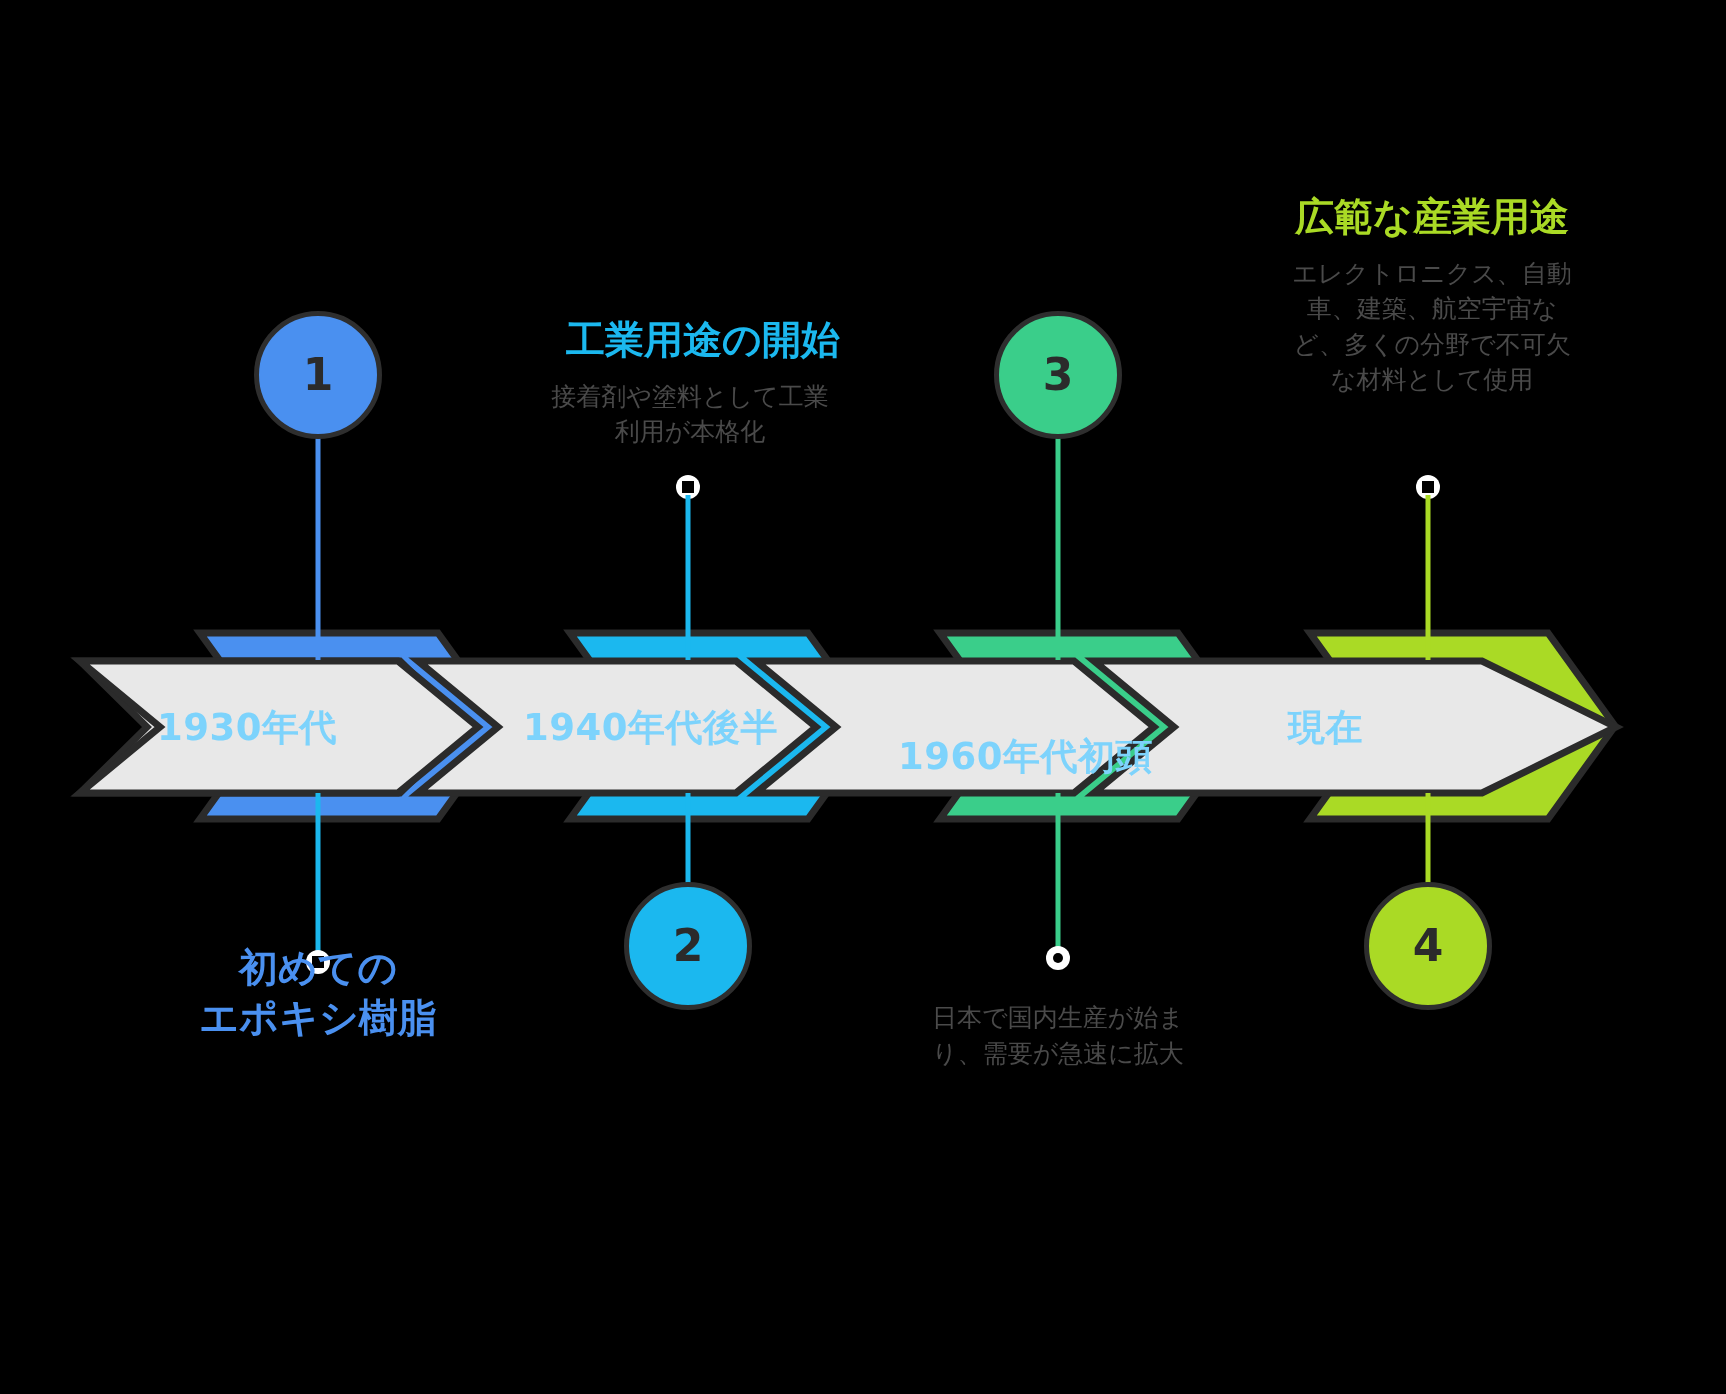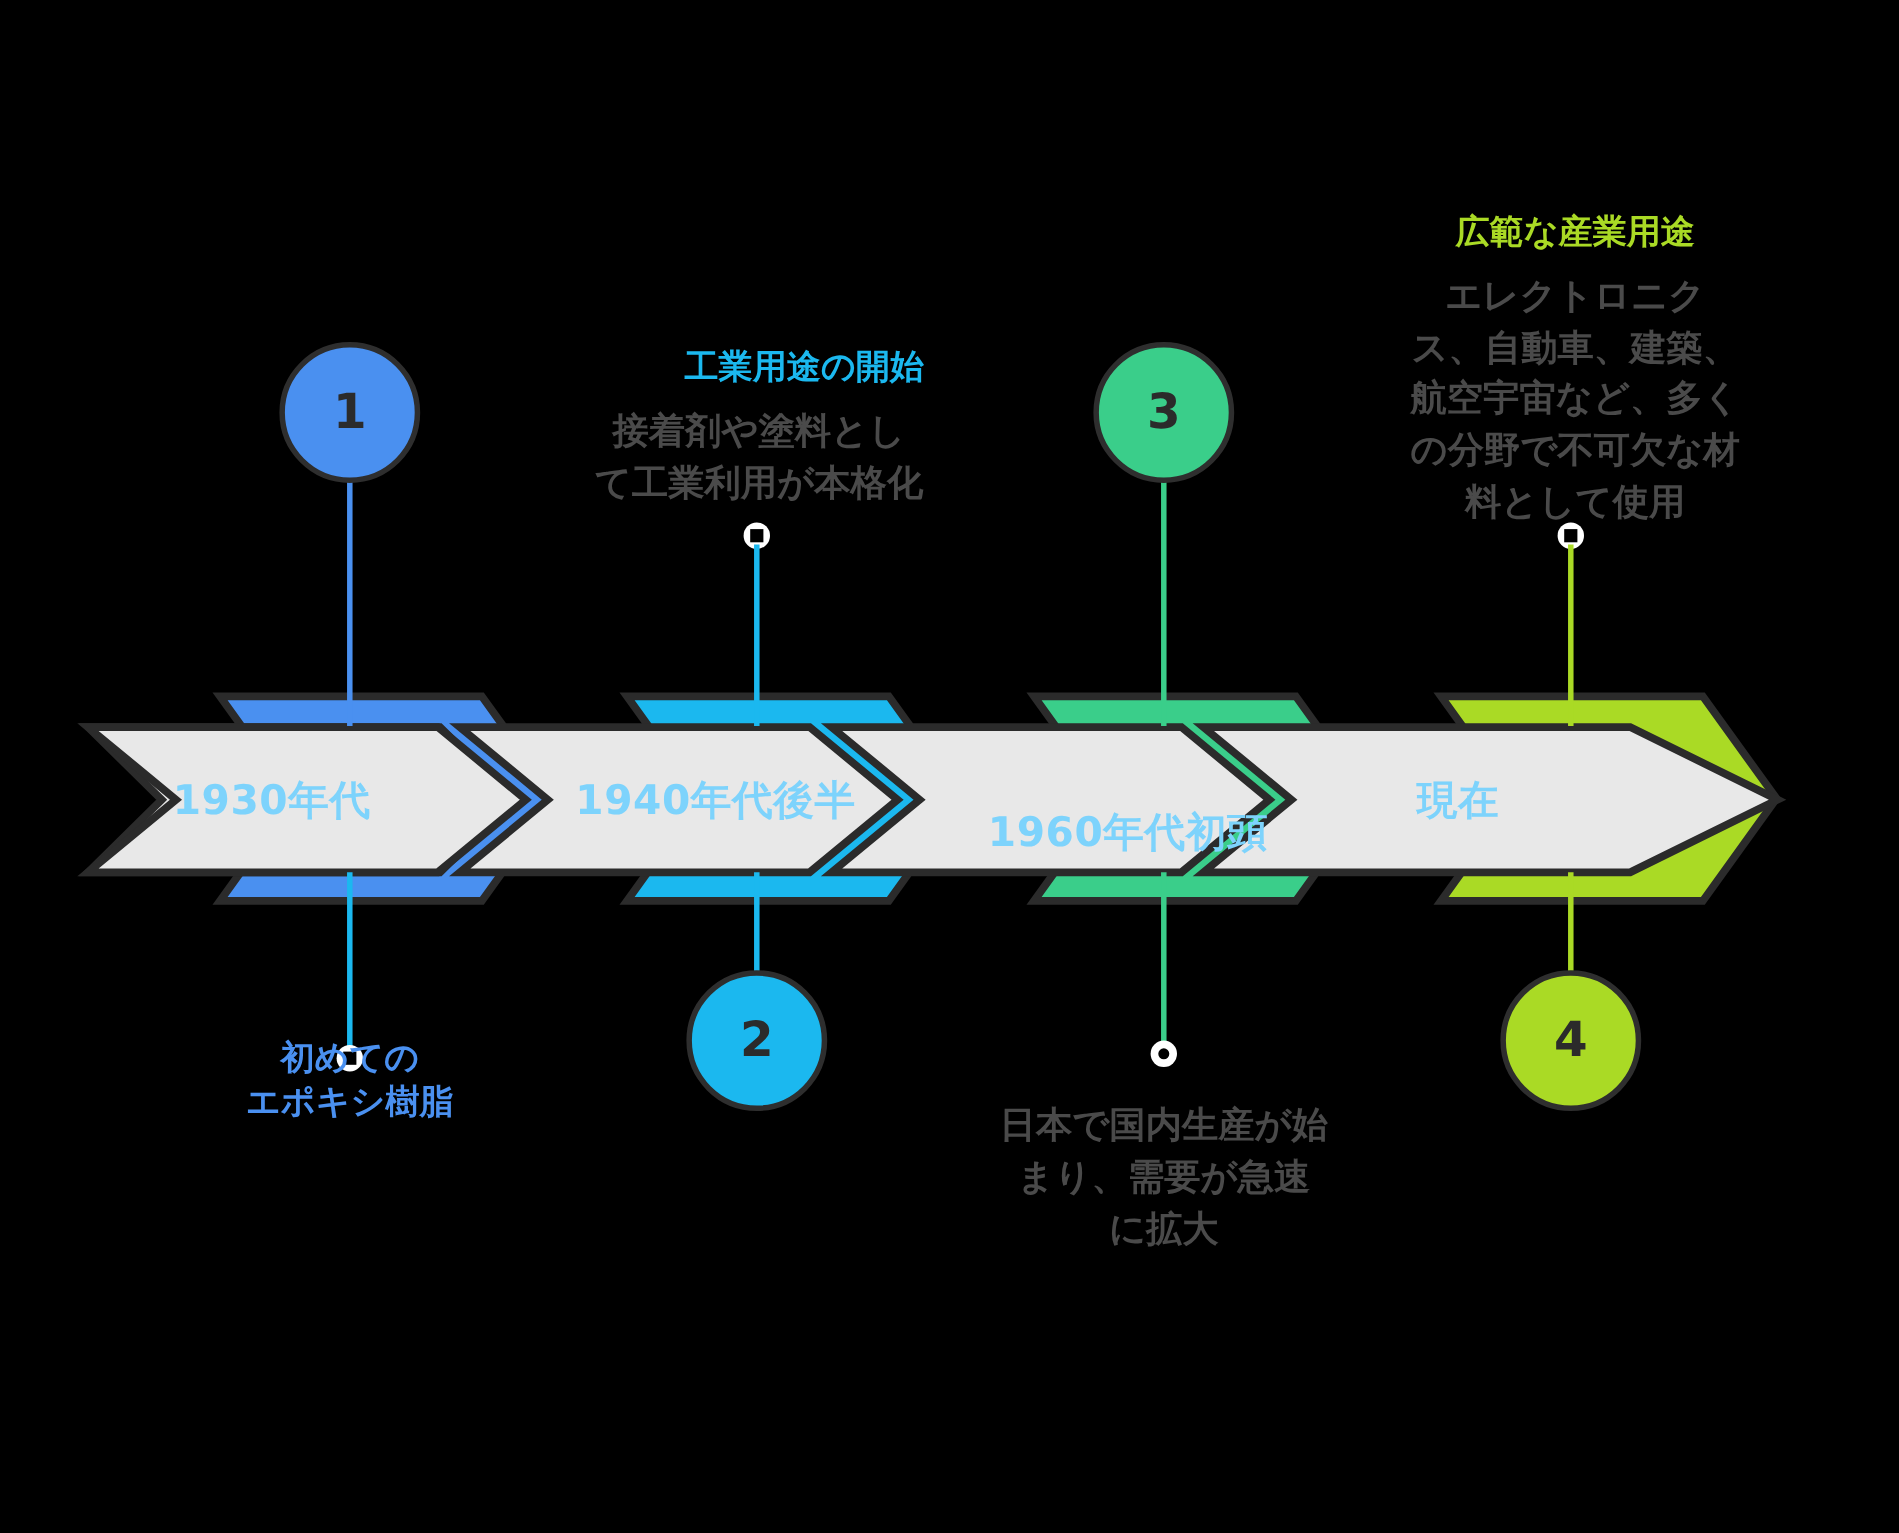--- a/index.html
+++ b/index.html
@@ -63,29 +63,29 @@
     line-height: 1;
   }
 
   
   .caption {
     position: absolute;
     text-align: center;
     width: 300px;
   }
   .caption .c-title {
-    font-size: 31px;
+    font-size: 39px;
     font-weight: 700;
     line-height: 1.28;
     margin: 0 0 14px 0;
     white-space: pre-line;
   }
   .caption .c-desc {
-    font-size: 33px;
-    font-weight: 700;
+    font-size: 25px;
+    font-weight: 400;
     line-height: 1.42;
     color: #4a4a4a;
     margin: 0;
   }
 </style>
 </head>
 <body>
 
 <div id="stage">
 

